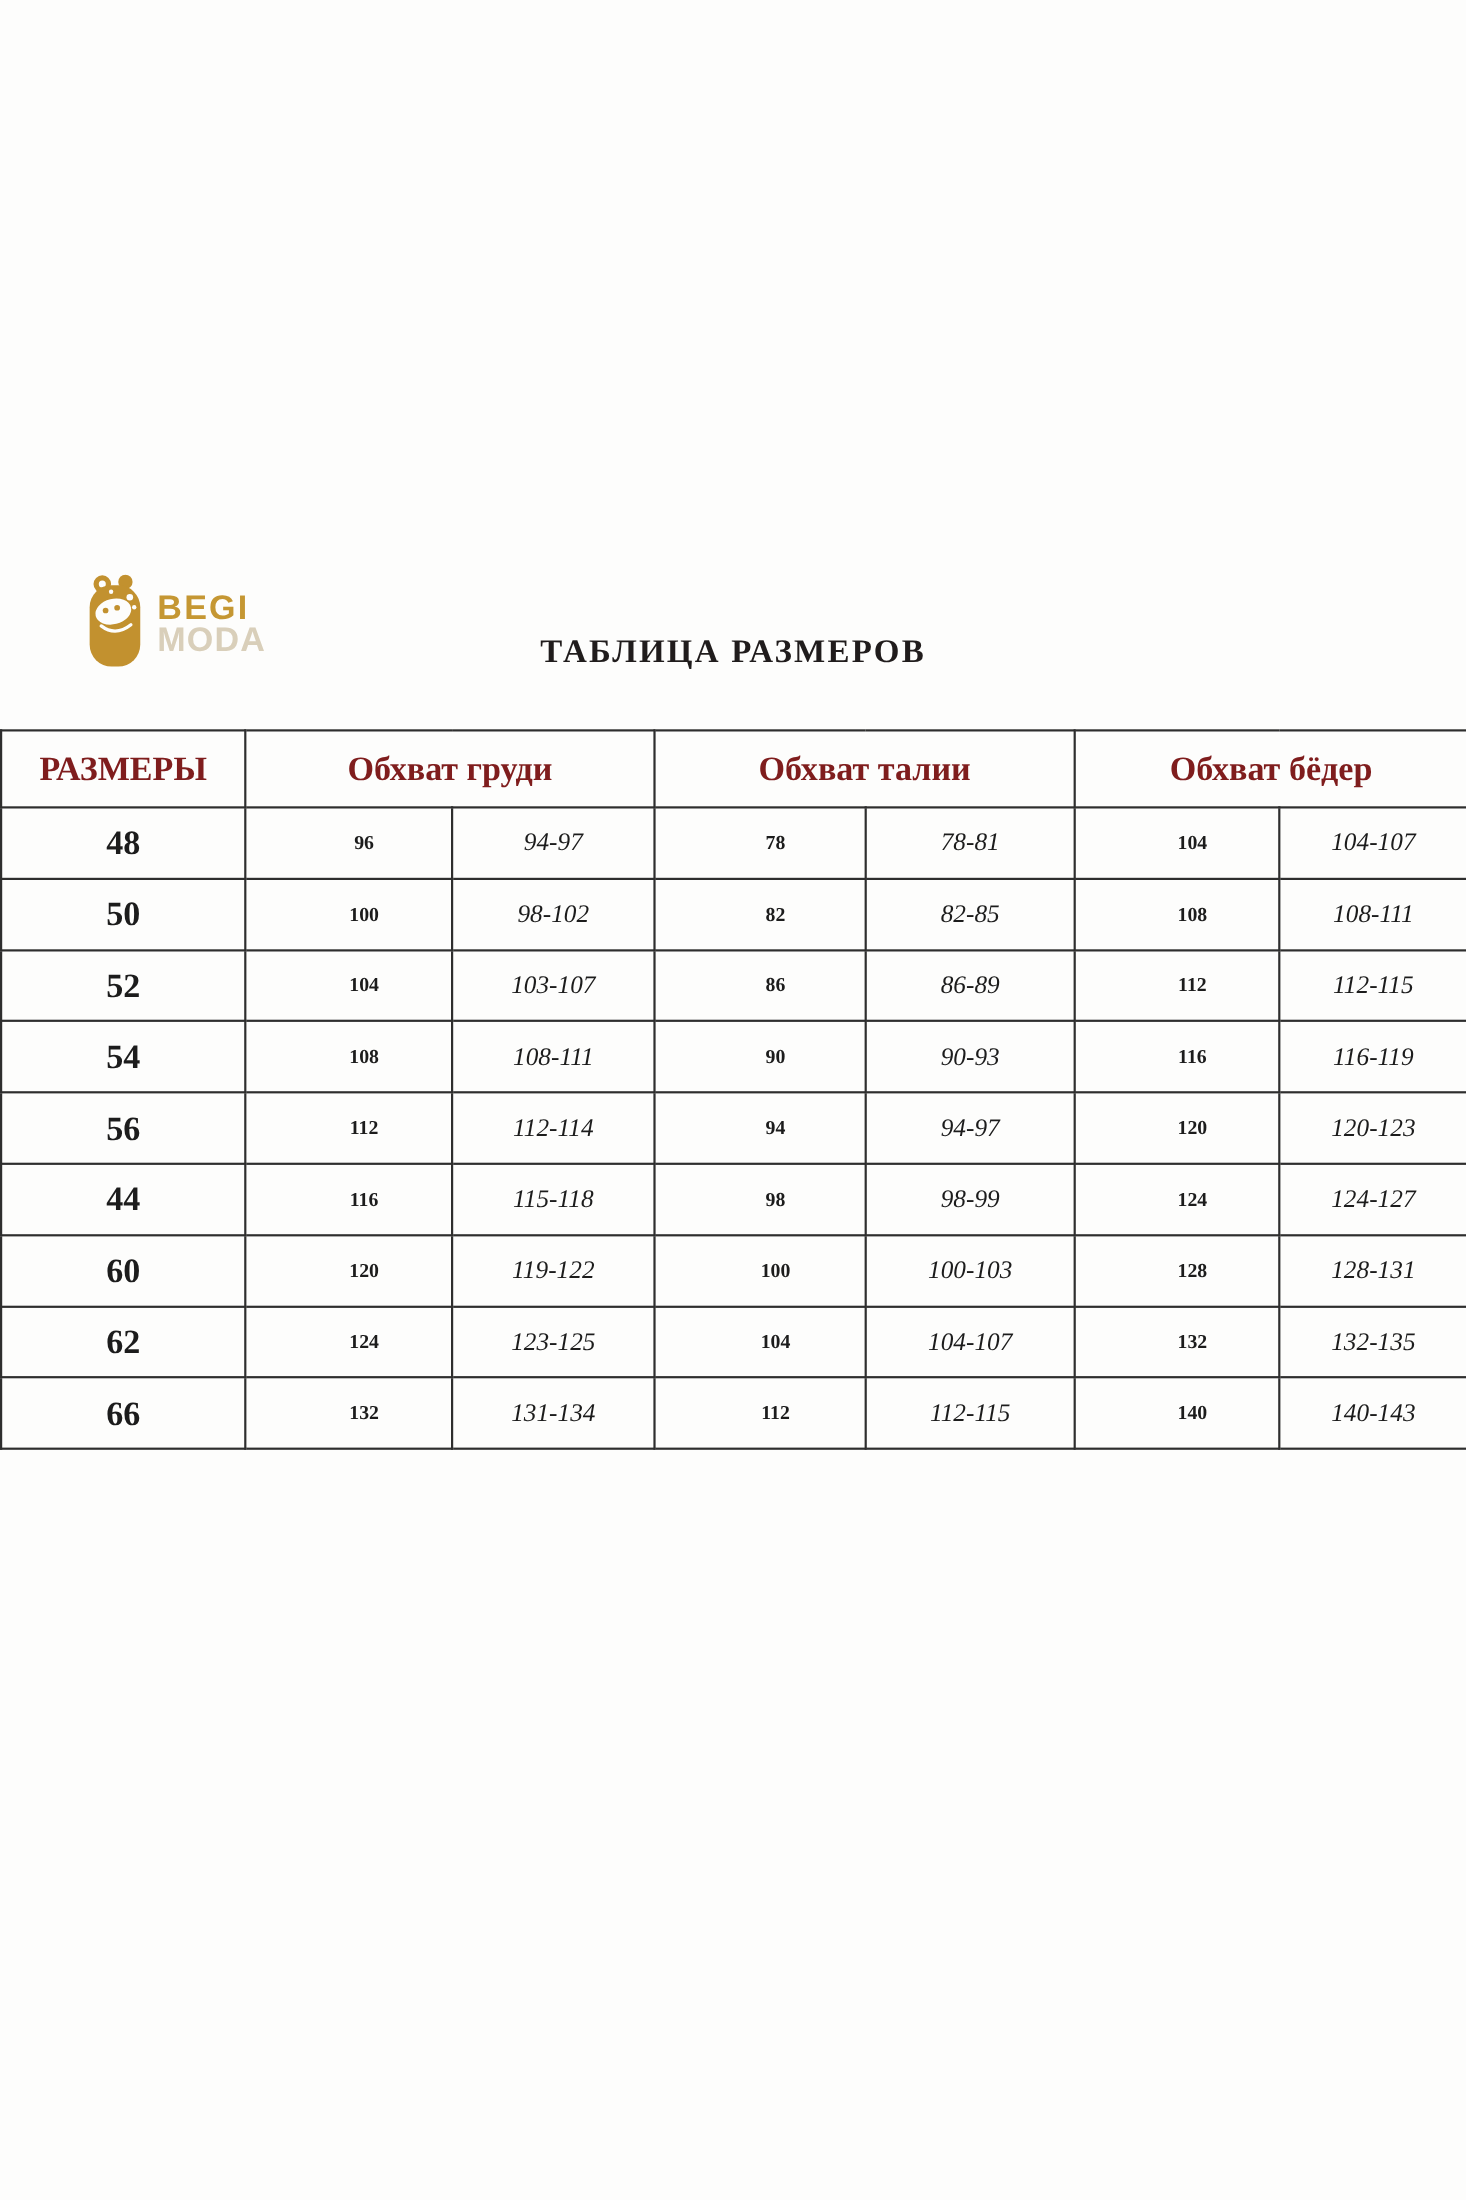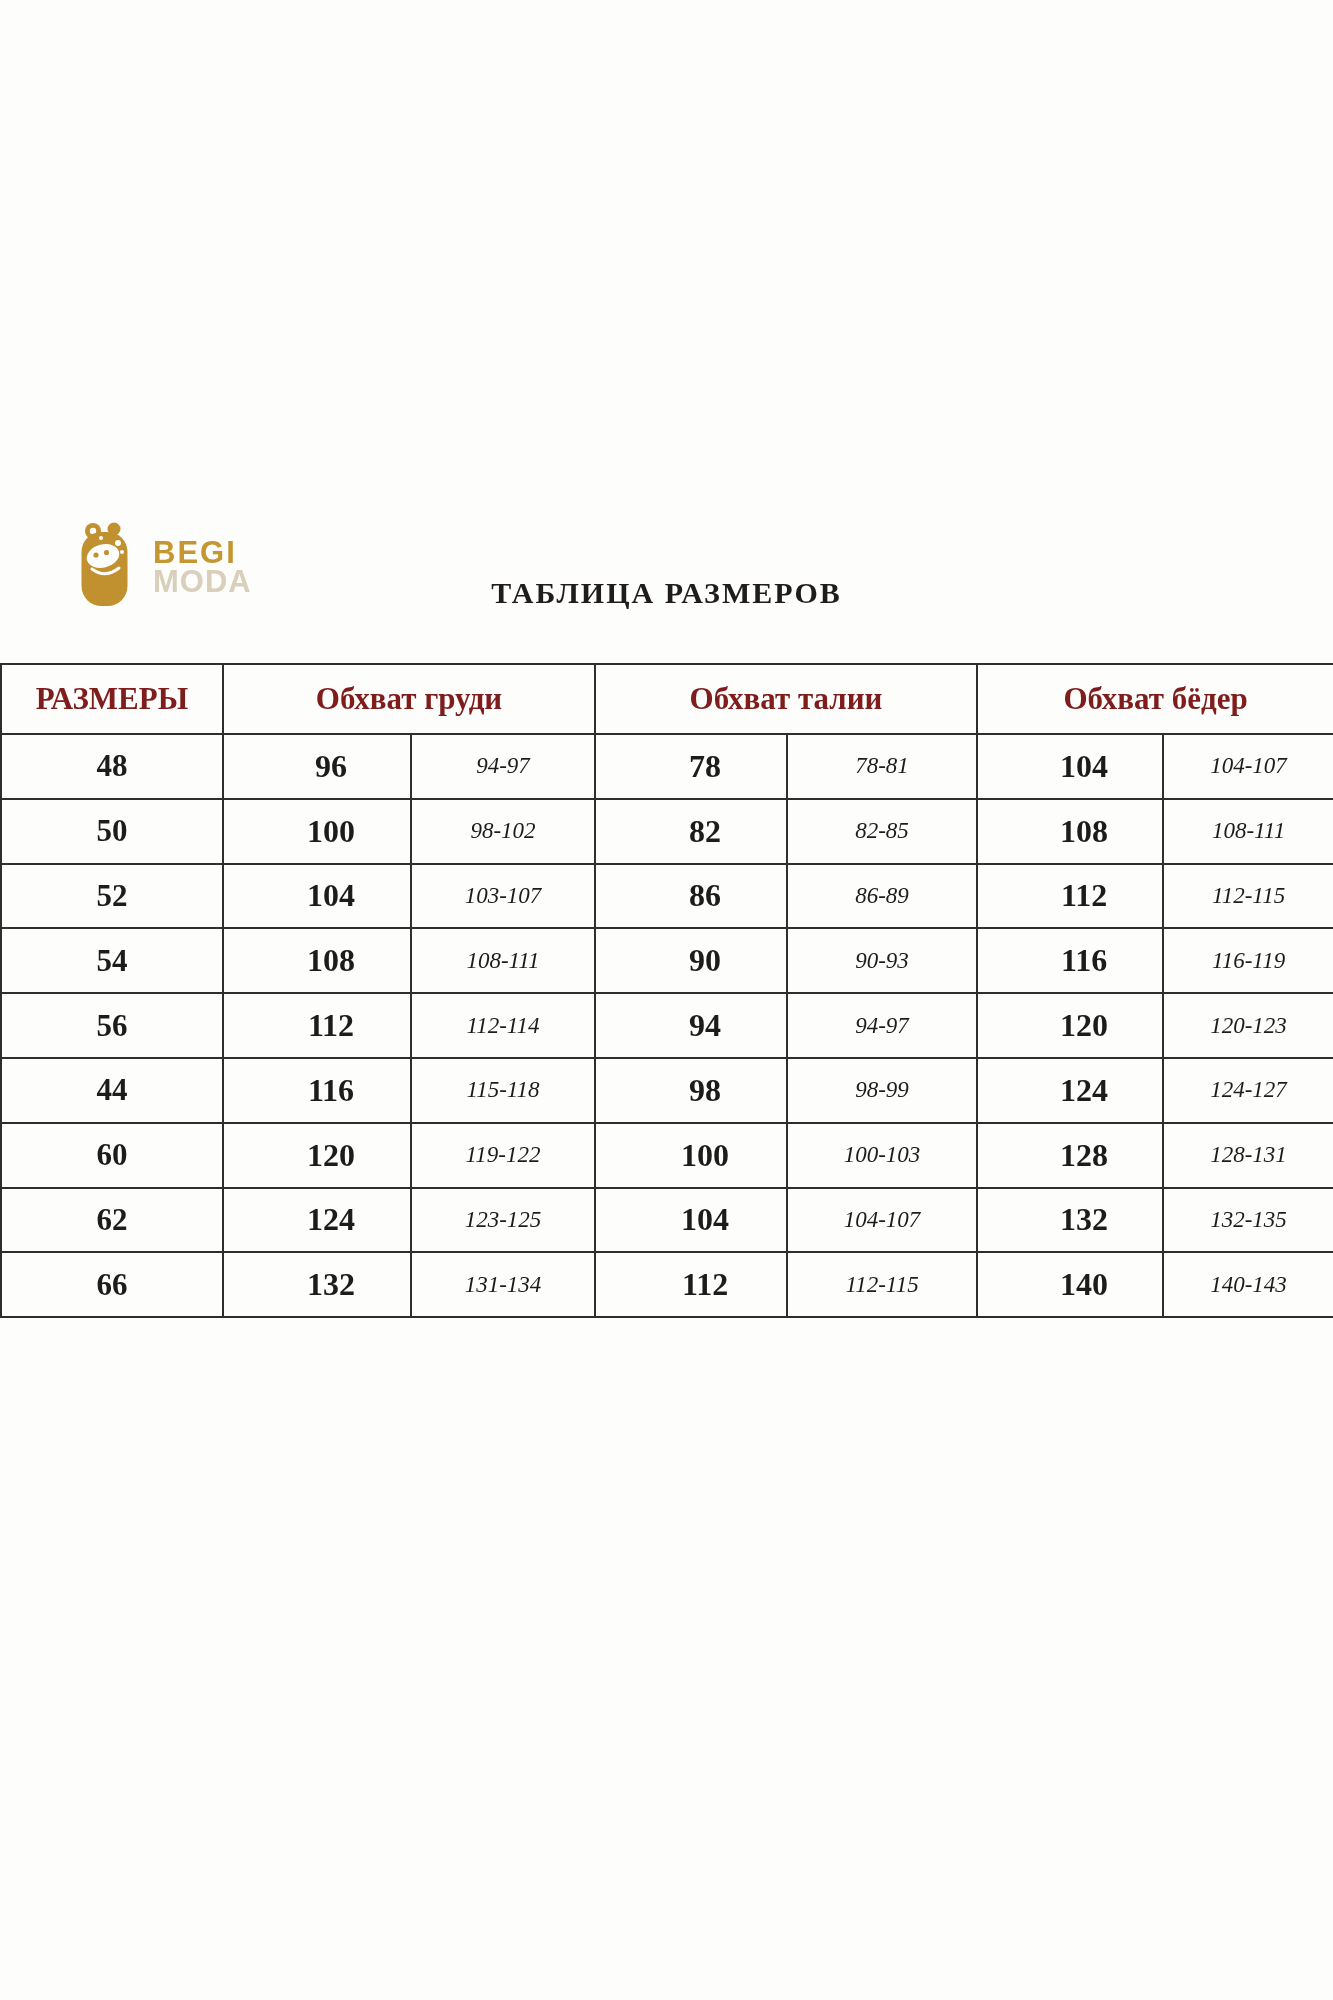--- a/index.html
+++ b/index.html
@@ -17,21 +17,21 @@
   }
   .page { position: absolute; inset: 0; }
 
   
   .brand {
     position: absolute;
     left: 80px;
     top: 522px;
     display: flex;
     align-items: flex-start;
-    gap: 21px;
+    gap: 11px;
   }
   .hippo { width: 52px; height: 86px; display: block; }
   .brand-text {
     display: flex;
     flex-direction: column;
     padding-top: 17px;
     font-family: "Liberation Sans", sans-serif;
     font-weight: bold;
     line-height: 0.92;
   }
@@ -78,21 +78,21 @@
     overflow: hidden;
   }
   .size-table thead th {
     height: 68px;
     font-size: 31px;
     font-weight: bold;
     color: #7f1d1d;
   }
   .size-table td { height: 62.8px; }
   td.c-size  { font-size: 31px; font-weight: bold; }
-  td.c-val   { font-size: 32px; font-weight: bold; padding-left: 28px; }
+  td.c-val   { font-size: 18px; font-weight: bold; padding-left: 28px; }
   td.c-range { font-size: 23px; font-style: italic; font-weight: normal; }
 </style>
 </head>
 <body>
 
 <div class="page">
 
   <div class="brand">
     <svg class="hippo" viewBox="0 0 52 86" aria-hidden="true">
       <circle cx="13" cy="9" r="8" fill="#c2912f"></circle>

